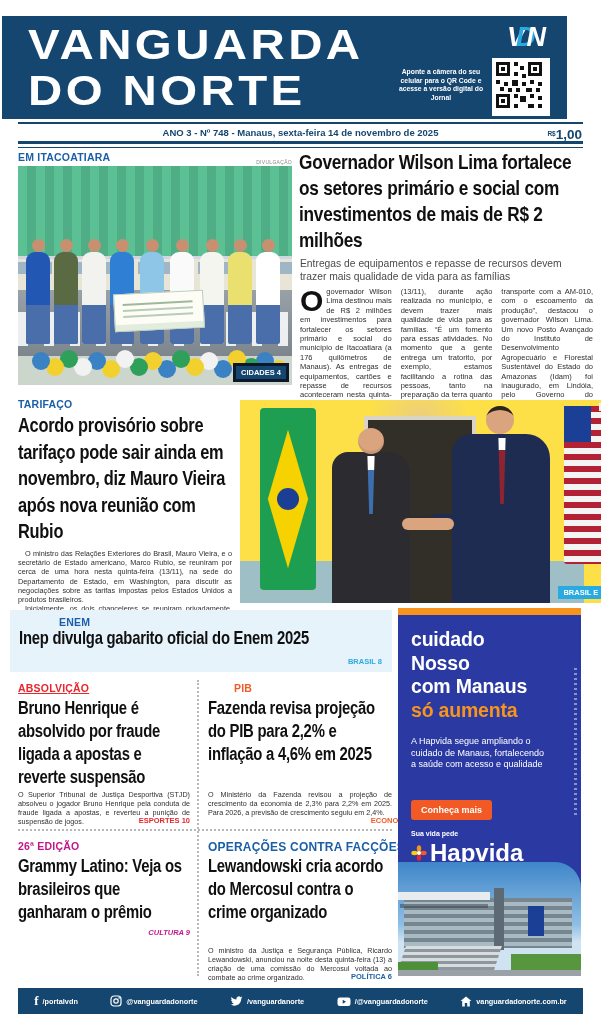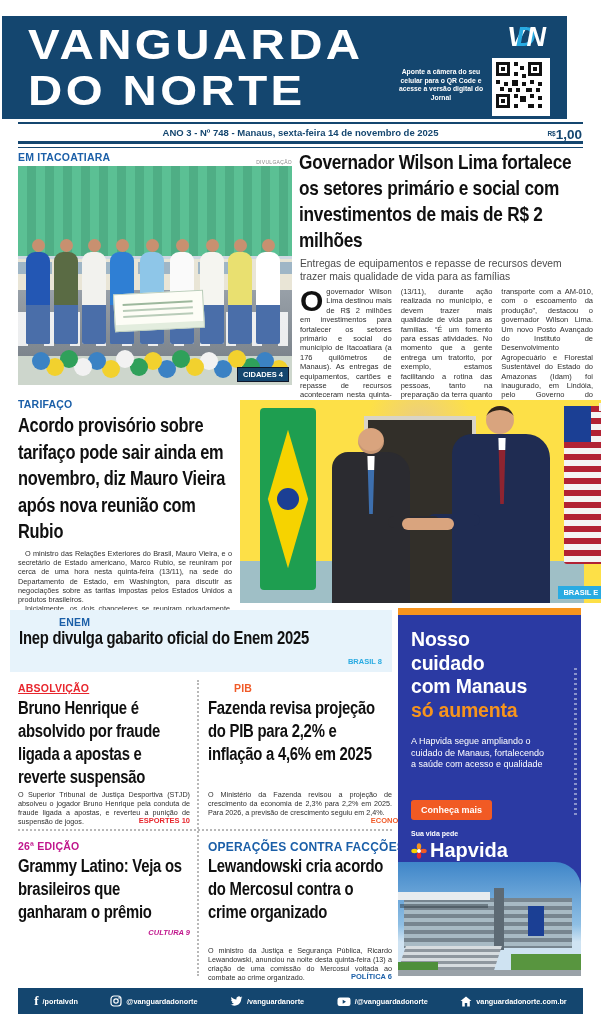--- a/index.html
+++ b/index.html
@@ -25,21 +25,21 @@
            font-size:9.5px;font-weight:bold;color:#14466F;}
   .price{position:absolute;right:1px;top:1px;color:#14466F;font-weight:bold;}
   .price-sym{font-size:6.5px;vertical-align:3px;} .price-val{font-size:13.5px;}
   .rule-sub{position:absolute;left:18px;top:147px;width:565px;border-top:1.5px solid #14466F;}
 
   
   .kicker{position:absolute;font-size:10.5px;font-weight:bold;letter-spacing:.2px;}
   .k-blue{color:#1B5FA8;} .k-red{color:#E8262D;} .k-orange{color:#F05A28;padding-left:26px;}
   .k-magenta{color:#C0168C;} .k-lblue{color:#29ABE2;}
   .badge{position:absolute;color:#fff;font-size:7.5px;font-weight:bold;
-         padding:2px 5px;border:1px solid #0f172a;}
+         padding:2px 5px;border:3px solid #0f172a;}
   .credit{font-size:5px;color:#8a8a8a;letter-spacing:.3px;}
   .tag{position:absolute;font-size:7.5px;font-weight:bold;text-align:right;}
 
   
   .head{position:absolute;font-weight:800;color:#101010;letter-spacing:-.3px;
         transform-origin:0 0;}
 
   
   .lead-credit{position:absolute;left:18px;top:159px;width:274px;text-align:right;}
   .photo1{position:absolute;left:18px;top:166px;width:274px;height:219px;overflow:hidden;background:#cdd6cc;}
@@ -134,21 +134,21 @@
   
   .ad{position:absolute;left:398px;top:608px;width:183px;height:368px;background:#2B3AA3;overflow:hidden;}
   .ad-topbar{position:absolute;left:0;top:0;width:183px;height:7px;background:#F7941D;}
   .ad-h{position:absolute;left:13px;top:20px;font-size:19.5px;line-height:23.5px;
         font-weight:800;color:#fff;letter-spacing:-.2px;}
   .ad-h .org{color:#F7941D;}
   .ad-body{position:absolute;left:13px;top:128px;width:138px;font-size:9px;line-height:11.6px;color:#fff;}
   .ad-btn{position:absolute;left:13px;top:192px;background:#F15A24;color:#fff;font-weight:bold;
         font-size:9px;padding:5px 10px;border-radius:3px;}
   .ad-tagline{position:absolute;left:13px;top:222px;font-size:7px;font-weight:bold;color:#fff;}
-  .ad-brand{position:absolute;left:13px;top:231px;font-size:20px;font-weight:800;color:#fff;
+  .ad-brand{position:absolute;left:13px;top:231px;font-size:24px;font-weight:800;color:#fff;
         display:flex;align-items:center;gap:3px;}
   .ad-fineprint{position:absolute;right:4px;top:60px;width:3px;height:150px;opacity:.45;
         background:repeating-linear-gradient(#fff 0 2px,transparent 2px 5px);}
   .ad-photo{position:absolute;left:0;bottom:0;width:183px;height:114px;
         border-top-right-radius:26px;overflow:hidden;
         background:linear-gradient(#3F86C9 0%,#8FBFE4 55%,#CFE3F2 70%);}
   .bld{position:absolute;left:6px;top:36px;width:168px;height:50px;
         background:repeating-linear-gradient(#77858f 0 4px,#a8bac4 4px 8px);}
   .bld-canopy{position:absolute;left:0px;top:30px;width:92px;height:8px;background:#e8ecef;
         box-shadow:0 10px 0 -2px rgba(40,50,60,.45);}
@@ -307,22 +307,22 @@
   <div class="tag k-magenta" style="left:18px;top:928px;width:172px;font-style:italic;">CULTURA 9</div>
 
   <div class="kicker k-blue" style="left:208px;top:840px;font-size:12px;">OPERAÇÕES CONTRA FACÇÕES</div>
   <div class="head q-head" style="left:208px;top:855px;width:216px;">Lewandowski cria acordo do Mercosul contra o crime organizado</div>
   <div class="q-body" style="left:208px;top:947px;width:184px;">O ministro da Justiça e Segurança Pública, Ricardo Lewandowski, anunciou na noite desta quinta-feira (13) a criação de uma comissão do Mercosul voltada ao combate ao crime organizado.</div>
   <div class="tag k-blue" style="left:208px;top:972px;width:184px;">POLÍTICA 6</div>
 
   <div class="ad">
     <div class="ad-topbar"></div>
     <div class="ad-h">
+      <div>cuidado</div>
       <div>Nosso</div>
-      <div>cuidado</div>
       <div>com Manaus</div>
       <div class="org">só aumenta</div>
     </div>
     <div class="ad-body">A Hapvida segue ampliando o cuidado de Manaus, fortalecendo a saúde com acesso e qualidade</div>
     <div class="ad-btn">Conheça mais</div>
     <div class="ad-tagline">Sua vida pede</div>
     <div class="ad-brand">
       <svg width="16" height="16" viewBox="0 0 16 16">
         <ellipse cx="8" cy="3.5" rx="2.2" ry="3.2" fill="#F7941D"></ellipse>
         <ellipse cx="8" cy="12.5" rx="2.2" ry="3.2" fill="#E8262D"></ellipse>

